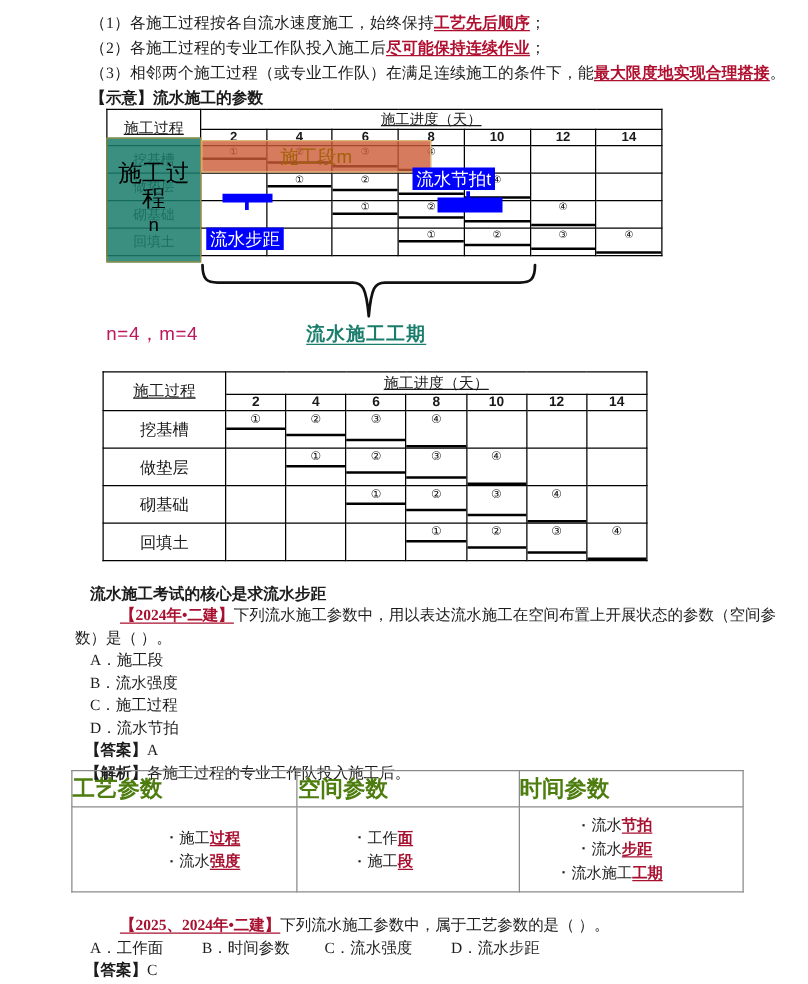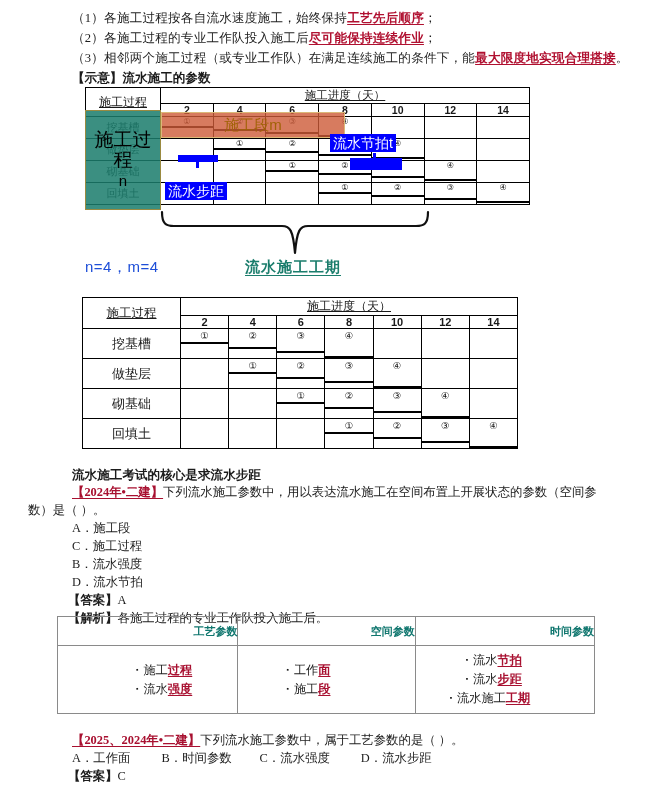--- a/index.html
+++ b/index.html
@@ -96,21 +96,21 @@
   .bluebar {
     position:absolute; z-index:5; background:#0000ff;
   }
 
   
   #brace { position:absolute; left:160px; top:210px; width:270px; height:45px; z-index:3; }
 
   .nm-label {
     position:absolute; left:85px; top:258px;
     font-family:"Liberation Sans", sans-serif;
-    font-size:15px; color:#1d4ed8; letter-spacing:0.5px;
+    font-size:15px; color:#be185d; letter-spacing:0.5px;
   }
   .period-label {
     position:absolute; left:245px; top:258px;
     font-family:"Liberation Sans", sans-serif;
     font-size:15px; font-weight:bold; color:#1b7d6c;
     text-decoration: underline; text-underline-offset:3px;
     letter-spacing:1px;
   }
 
   
@@ -130,43 +130,43 @@
   .barseg { position:absolute; height:2.4px; background:#000; }
 
   
   .coreline {
     position:absolute; left:72px; top:467px;
     font-weight:bold; font-size:12.6px; color:#1c1c1c;
   }
 
   
   .qblock { position:absolute; left:0; width:646px; font-size:12.4px; line-height:18px; color:#1c1c1c; }
-  .qhead { padding-left:72px; text-indent:0; }
-  .qcont { padding-left:28px; }
+  .qhead { padding-left:72px; text-indent:0;margin-left:24px; }
+  .qcont { padding-left:28px;margin-left:32px; }
   .qopt  { padding-left:72px; }
   .qans  { padding-left:68px; }
   .tag {
     color:#a81030; font-weight:bold; text-decoration:underline; text-underline-offset:2px;
   }
   .ansk { font-weight:bold; }
   .optline-row { padding-left:72px; white-space:pre; }
 
   
   #tblparams {
     position:absolute; left:57px; top:616px; width:538px;
     border-collapse:collapse; table-layout:fixed;
     border:1.5px solid #8a8a8a;
   }
   #tblparams td, #tblparams th {
     border:1px solid #8a8a8a; padding:0;
     vertical-align:middle;
   }
   #tblparams th {
-    height:29px; text-align:right; font-weight:bold;
-    font-size:11px; color:#0f766e;
+    height:29px; text-align:left; font-weight:bold;
+    font-size:18px; color:#4d7c0f;
   }
   #tblparams td { height:63px; padding:5px 0 5px 0; }
   .plist { list-style:none; margin:0; padding:0; font-size:12.2px; line-height:19px; color:#1c1c1c; }
   .plist li { white-space:nowrap; }
   .plist li::before { content:"\25AA"; font-size:7px; vertical-align:2px; margin-right:5px; color:#1c1c1c; }
   .c1 { padding-left:78px; }
   .c2 { padding-left:48px; }
   .c3 { padding-left:50px; }
   .c3 .wide { margin-left:-16px; }
   .red-u { color:#a81030; font-weight:bold; text-decoration:underline; text-underline-offset:2px; }
@@ -434,22 +434,22 @@
   </table>
 
   <div class="coreline">流水施工考试的核心是求流水步距</div>
 
   <div class="qblock" style="top:483px;">
     <div class="qhead">
       <span class="tag">【2024年•二建】</span><span>下列流水施工参数中，用以表达流水施工在空间布置上开展状态的参数（空间参</span>
     </div>
     <div class="qcont">数）是（    ）。</div>
     <div class="qopt">A．施工段</div>
+    <div class="qopt">B．流水强度</div>
     <div class="qopt">C．施工过程</div>
-    <div class="qopt">B．流水强度</div>
     <div class="qopt">D．流水节拍</div>
     <div class="qans">
       <span class="ansk">【答案】</span><span>A</span>
     </div>
     <div class="qans">
       <span class="ansk">【解析】</span><span>各施工过程的专业工作队投入施工后。</span>
     </div>
   </div>
 
   <table id="tblparams">

